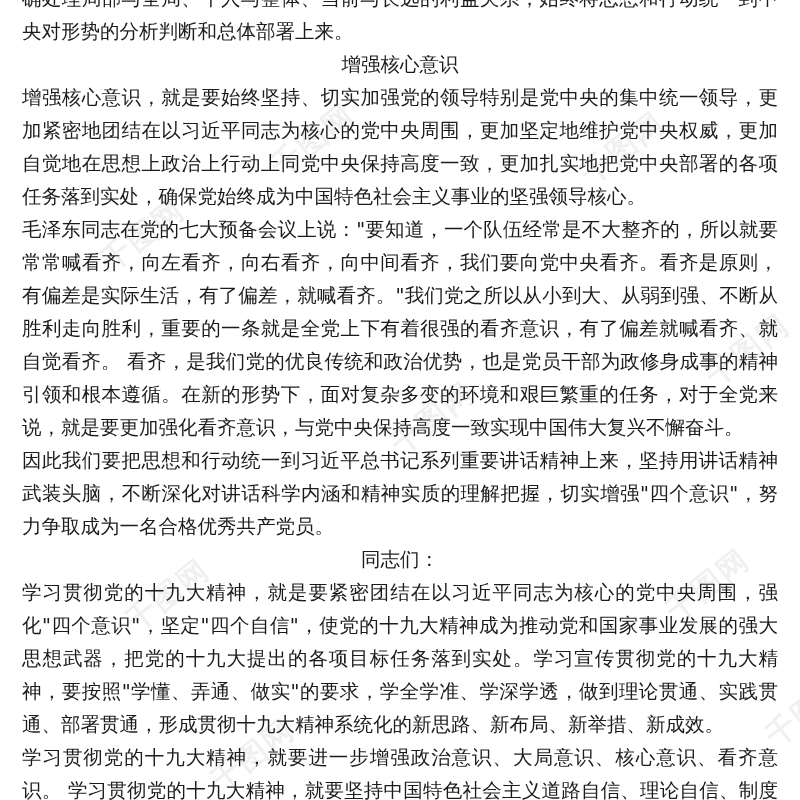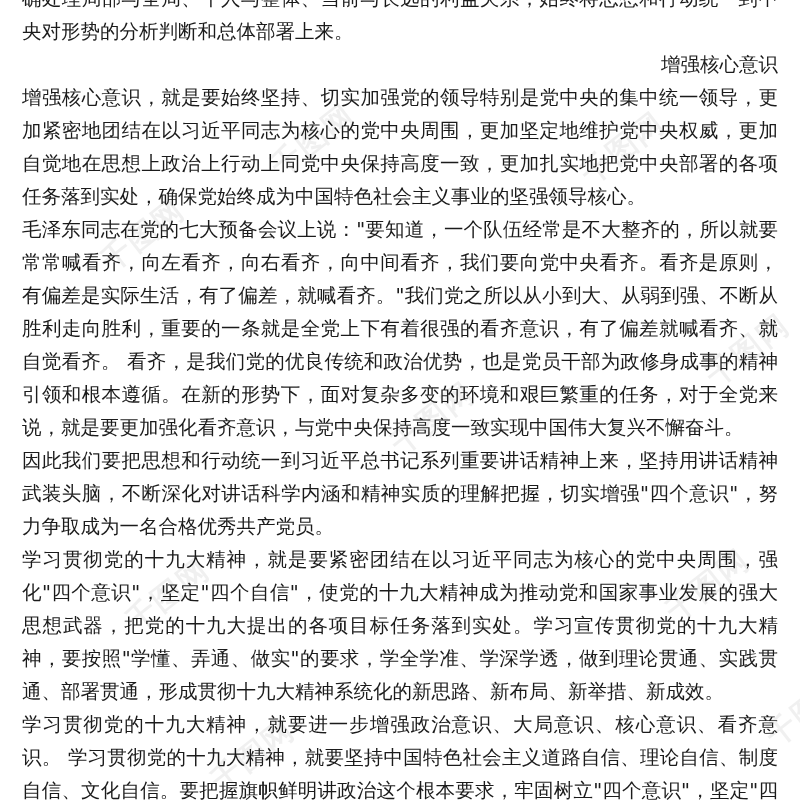--- a/index.html
+++ b/index.html
@@ -59,21 +59,21 @@
     color: #1b1b1b;
     text-align: justify;
     text-justify: inter-character;
     word-break: break-all;
     margin: 0;
     text-indent: 0;
   }
 
   
   .doc-short {
-    text-align: right;
+    text-align: center;
   }
 </style>
 </head>
 <body>
 
 <div id="page">
 
   <div id="watermark-layer">
     <span class="watermark-mark" style="left:265px;  top:120px;">千图网</span>
     <span class="watermark-mark" style="left:575px;  top:128px;">千图网</span>
@@ -92,20 +92,21 @@
 
     <p class="doc-para doc-short">增强核心意识</p>
 
     <p class="doc-para">增强核心意识，就是要始终坚持、切实加强党的领导特别是党中央的集中统一领导，更加紧密地团结在以习近平同志为核心的党中央周围，更加坚定地维护党中央权威，更加自觉地在思想上政治上行动上同党中央保持高度一致，更加扎实地把党中央部署的各项任务落到实处，确保党始终成为中国特色社会主义事业的坚强领导核心。</p>
 
 
     <p class="doc-para">毛泽东同志在党的七大预备会议上说："要知道，一个队伍经常是不大整齐的，所以就要常常喊看齐，向左看齐，向右看齐，向中间看齐，我们要向党中央看齐。看齐是原则，有偏差是实际生活，有了偏差，就喊看齐。"我们党之所以从小到大、从弱到强、不断从胜利走向胜利，重要的一条就是全党上下有着很强的看齐意识，有了偏差就喊看齐、就自觉看齐。 看齐，是我们党的优良传统和政治优势，也是党员干部为政修身成事的精神引领和根本遵循。在新的形势下，面对复杂多变的环境和艰巨繁重的任务，对于全党来说，就是要更加强化看齐意识，与党中央保持高度一致实现中国伟大复兴不懈奋斗。</p>
 
     <p class="doc-para">因此我们要把思想和行动统一到习近平总书记系列重要讲话精神上来，坚持用讲话精神武装头脑，不断深化对讲话科学内涵和精神实质的理解把握，切实增强"四个意识"，努力争取成为一名合格优秀共产党员。</p>
 
+    <p class="doc-para doc-short">同志们：</p>
 
     <p class="doc-para">学习贯彻党的十九大精神，就是要紧密团结在以习近平同志为核心的党中央周围，强化"四个意识"，坚定"四个自信"，使党的十九大精神成为推动党和国家事业发展的强大思想武器，把党的十九大提出的各项目标任务落到实处。学习宣传贯彻党的十九大精神，要按照"学懂、弄通、做实"的要求，学全学准、学深学透，做到理论贯通、实践贯通、部署贯通，形成贯彻十九大精神系统化的新思路、新布局、新举措、新成效。</p>
 
     <p class="doc-para">学习贯彻党的十九大精神，就要进一步增强政治意识、大局意识、核心意识、看齐意识。 学习贯彻党的十九大精神，就要坚持中国特色社会主义道路自信、理论自信、制度自信、文化自信。要把握旗帜鲜明讲政治这个根本要求，牢固树立"四个意识"，坚定"四个自信"，落实"四个看齐"，更加坚定维护总书记的核心地位和领袖权威，更加坚定深学笃用习近平新时代中国特色社会主义思想。作为党员干部，要坚定中国特色社会主义道路自信、理论自信、制</p>
 
   </div>
 
 </div>
 
 </body></html>

